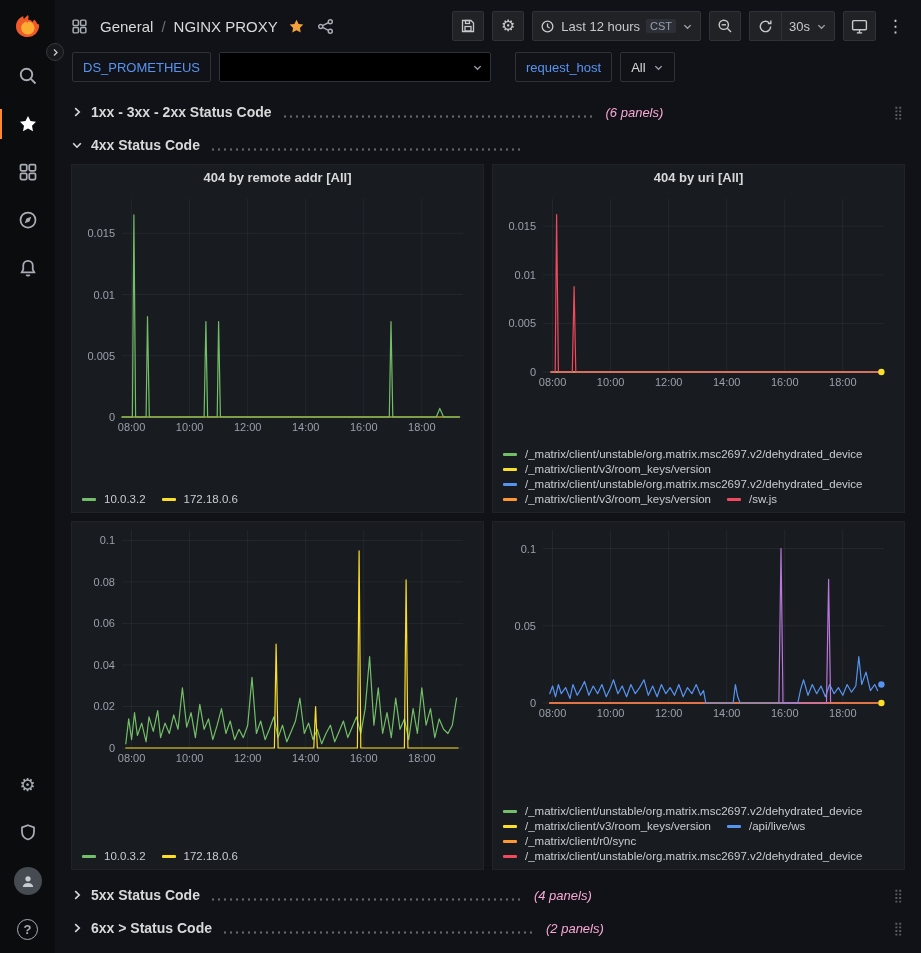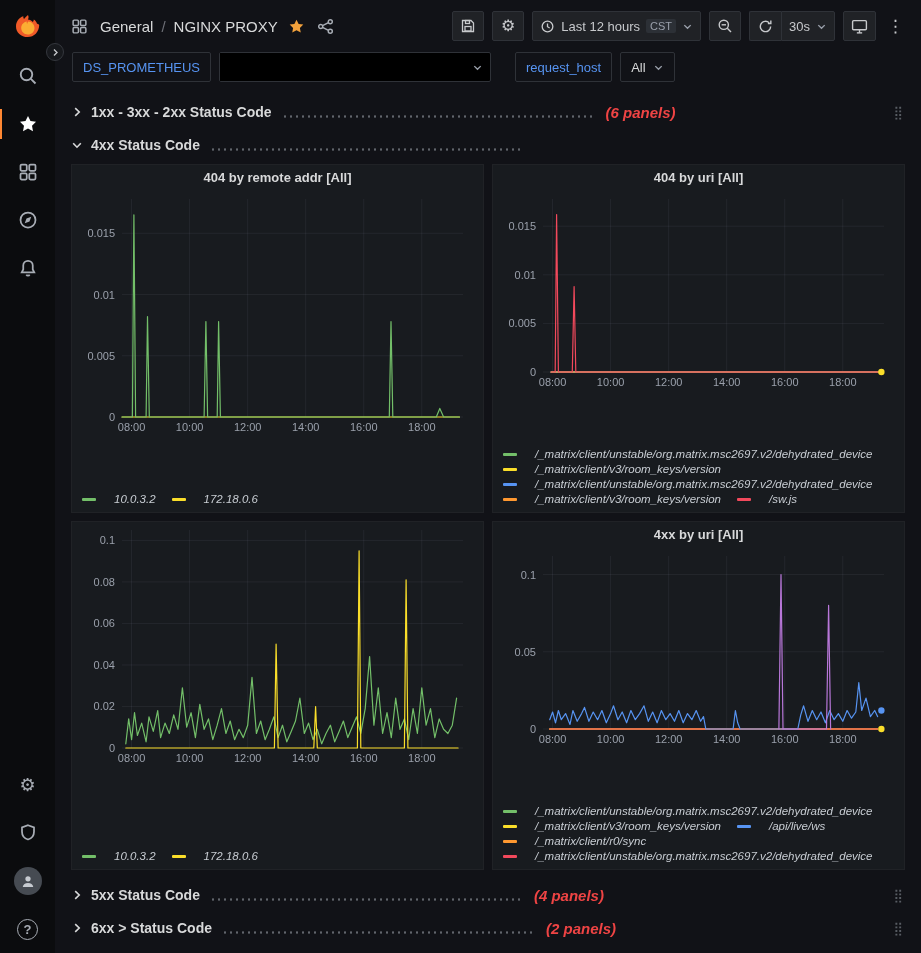--- a/index.html
+++ b/index.html
@@ -51,34 +51,34 @@
   .var-value { color:#d8d9da; margin-right:7px; }
 
   
   .dash { flex:1; padding:2px 16px 0; overflow:hidden; }
   .row { display:flex; align-items:center; height:30px; margin:3px 0; cursor:pointer; }
   .row-chev { width:20px; display:flex; justify-content:flex-start; color:#d8d9da; flex:none; }
   .row-title { font-size:14px; font-weight:700; margin-right:10px; white-space:nowrap; color:#d8d9da; }
   .leader { width:312px; height:3px; margin-top:9px; flex:none;
     background-image:radial-gradient(circle,#61656c 1px,transparent 1.3px);
     background-size:6px 3px; background-repeat:repeat-x; }
-  .row-count { font-size:15px; font-style:italic; color:#ef4444; margin-left:12px; white-space:nowrap;font-weight:bold; }
+  .row-count { font-size:13px; font-style:italic; color:#f9a8d4; margin-left:12px; white-space:nowrap; }
   .row-spacer { flex:1; }
   .drag { color:#585c63; font-size:13px; cursor:grab; padding:0 2px; }
 
   .grid { display:grid; grid-template-columns:1fr 1fr; gap:8px; margin:4px 0 10px; }
   .panel { background:#181b1f; border:1px solid #202226; height:349px; display:flex; flex-direction:column;
     padding:0 6px 2px; overflow:hidden; }
   .panel-title { height:26px; line-height:26px; text-align:center; font-size:13px; font-weight:700;
     color:#d8d9da; cursor:pointer; white-space:nowrap; overflow:hidden; }
   .plot { flex:1; position:relative; min-height:110px; }
   .plot svg { position:absolute; left:0; top:0; font-family:"Liberation Sans", sans-serif; }
   .legend { flex:none; max-height:70px; overflow:hidden; display:flex; flex-wrap:wrap;
     column-gap:16px; row-gap:3px; padding:3px 4px 5px; font-size:11.5px; color:#c8cdd3; }
-  .legend-item { display:flex; align-items:center; gap:18px; white-space:nowrap; cursor:pointer;font-style:italic; }
+  .legend-item { display:flex; align-items:center; gap:8px; white-space:nowrap; cursor:pointer; }
   .swatch { width:14px; height:3px; border-radius:1px; flex:none; }
 </style>
 </head>
 <body>
 
 <div class="app">
 
   <aside class="sidenav">
     <div class="nav-item">
       <svg width="32" height="32" viewBox="0 0 32 32">
@@ -422,21 +422,20 @@
                 <span class="swatch" style="background: rgb(115, 191, 105);"></span>
                 <span>10.0.3.2</span>
               </span>
               <span class="legend-item">
                 <span class="swatch" style="background: rgb(250, 222, 42);"></span>
                 <span>172.18.0.6</span>
               </span>
             </div>
         </div>
         <div class="panel">
-          <div class="panel-title">4xx by uri [All]</div>
           <div class="plot">
               <svg width="399" height="199">
                 <line x1="53.577021276595744" y1="181" x2="53.577021276595744" y2="8" stroke="rgba(204,204,220,0.07)"></line>
                 <text x="53.577021276595744" y="195" fill="#9aa0ab" font-size="11" text-anchor="middle">08:00</text>
                 <line x1="111.6195744680851" y1="181" x2="111.6195744680851" y2="8" stroke="rgba(204,204,220,0.07)"></line>
                 <text x="111.6195744680851" y="195" fill="#9aa0ab" font-size="11" text-anchor="middle">10:00</text>
                 <line x1="169.66212765957445" y1="181" x2="169.66212765957445" y2="8" stroke="rgba(204,204,220,0.07)"></line>
                 <text x="169.66212765957445" y="195" fill="#9aa0ab" font-size="11" text-anchor="middle">12:00</text>
                 <line x1="227.7046808510638" y1="181" x2="227.7046808510638" y2="8" stroke="rgba(204,204,220,0.07)"></line>
                 <text x="227.7046808510638" y="195" fill="#9aa0ab" font-size="11" text-anchor="middle">14:00</text>

